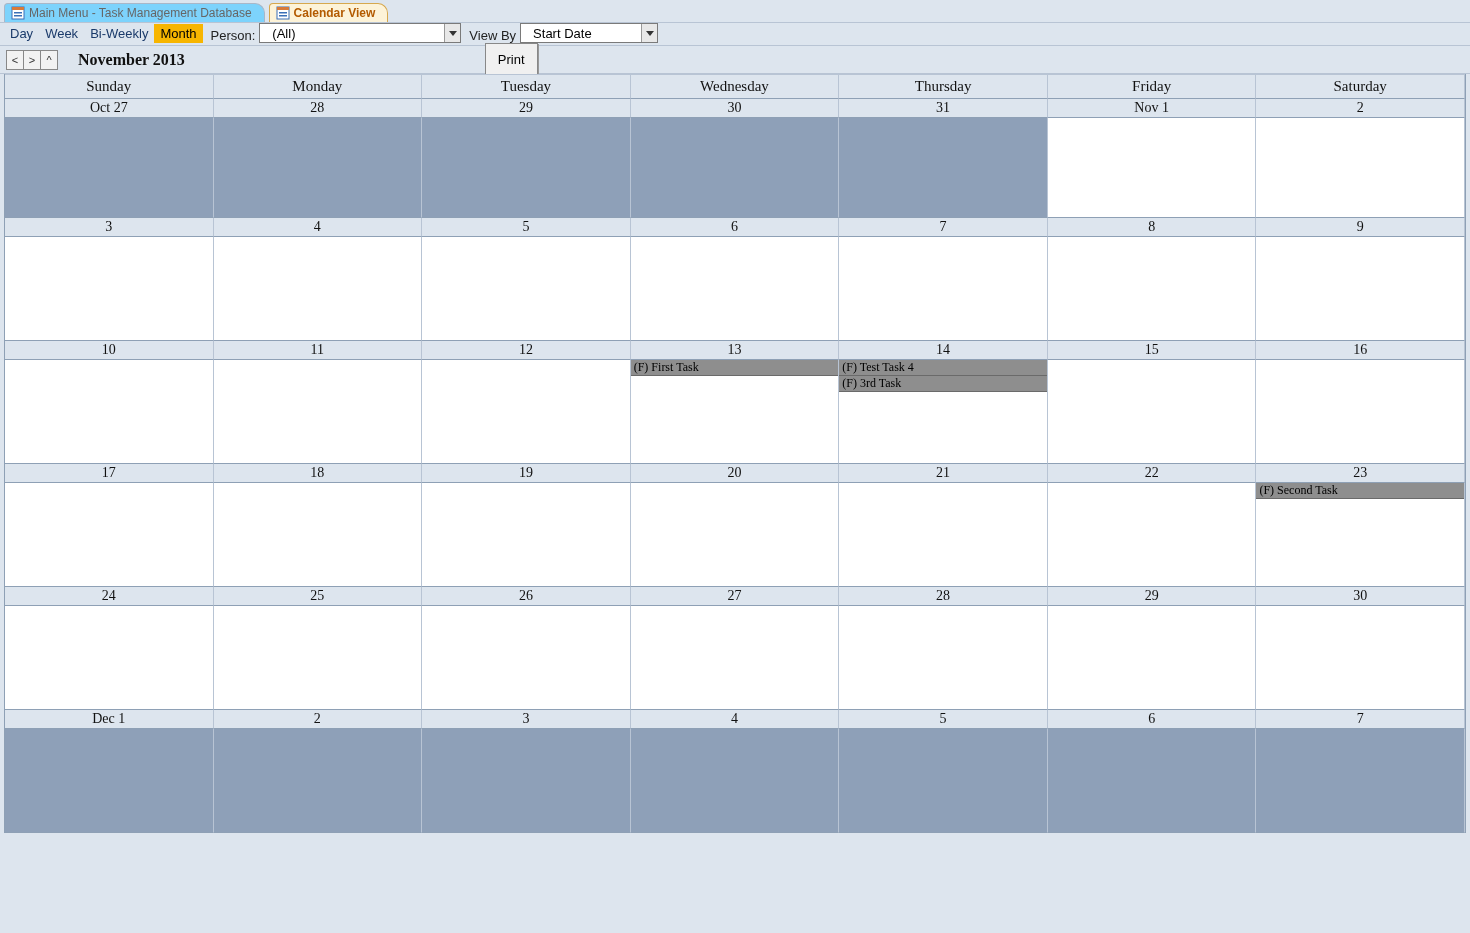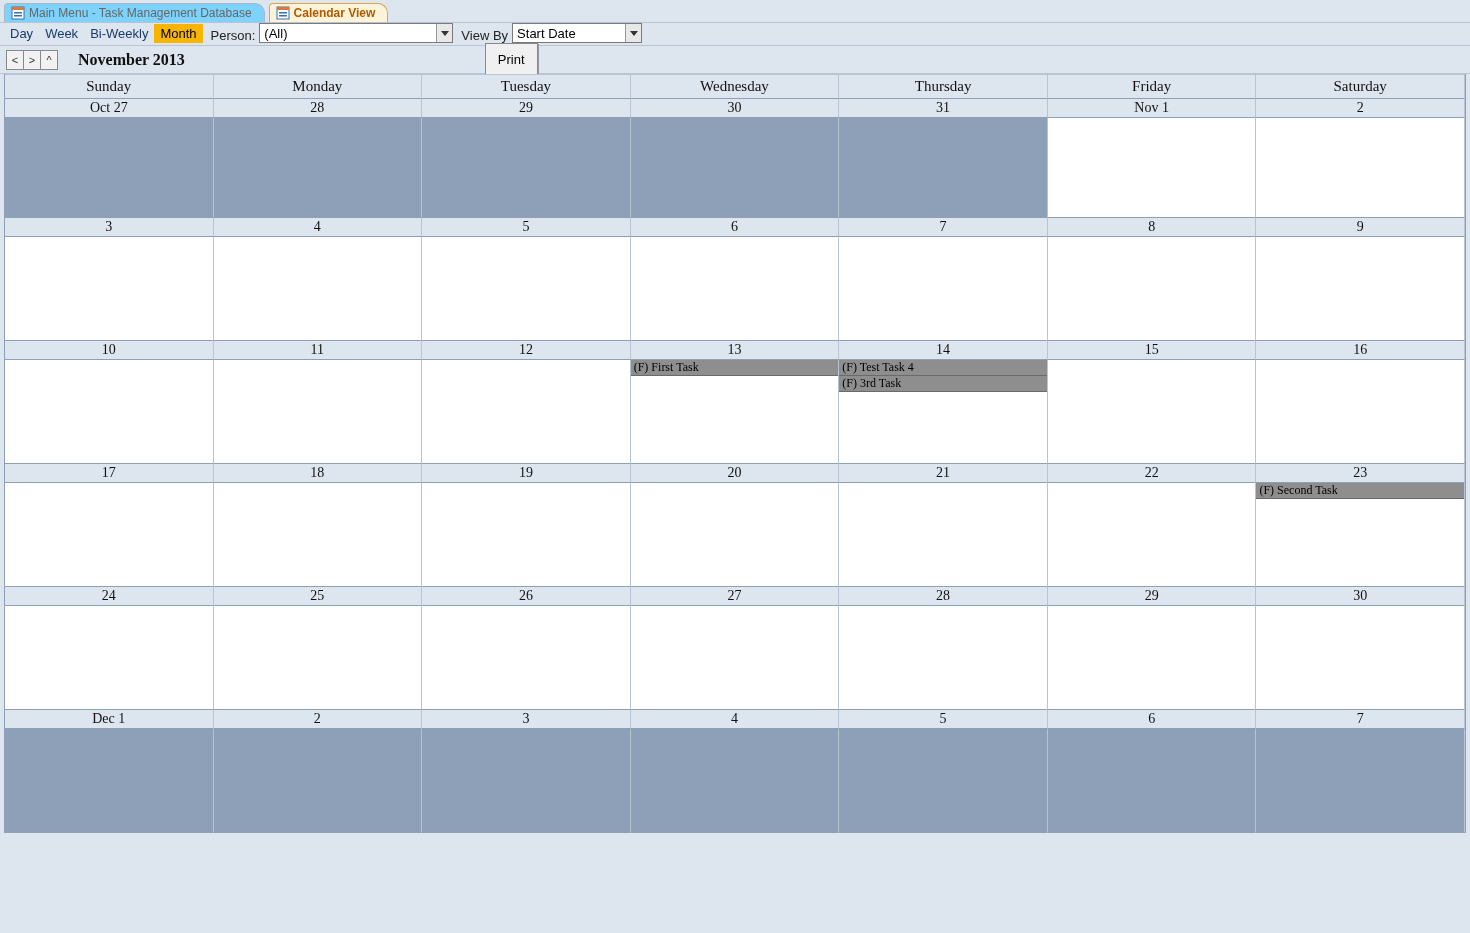--- a/index.html
+++ b/index.html
@@ -77,20 +77,21 @@
     height: 20px;
     font-size: 13px;
   }
   .combo input {
     border: none;
     outline: none;
     padding: 0 4px;
     height: 18px;
     font-size: 13px;
     font-family: inherit;
+    margin-left: 8px;
   }
   .combo .drop {
     width: 16px; height: 18px;
     background: #e8e8e8;
     border-left: 1px solid #999;
     display: flex; align-items: center; justify-content: center;
     cursor: pointer;
   }
   .navbar {
     display: flex;

